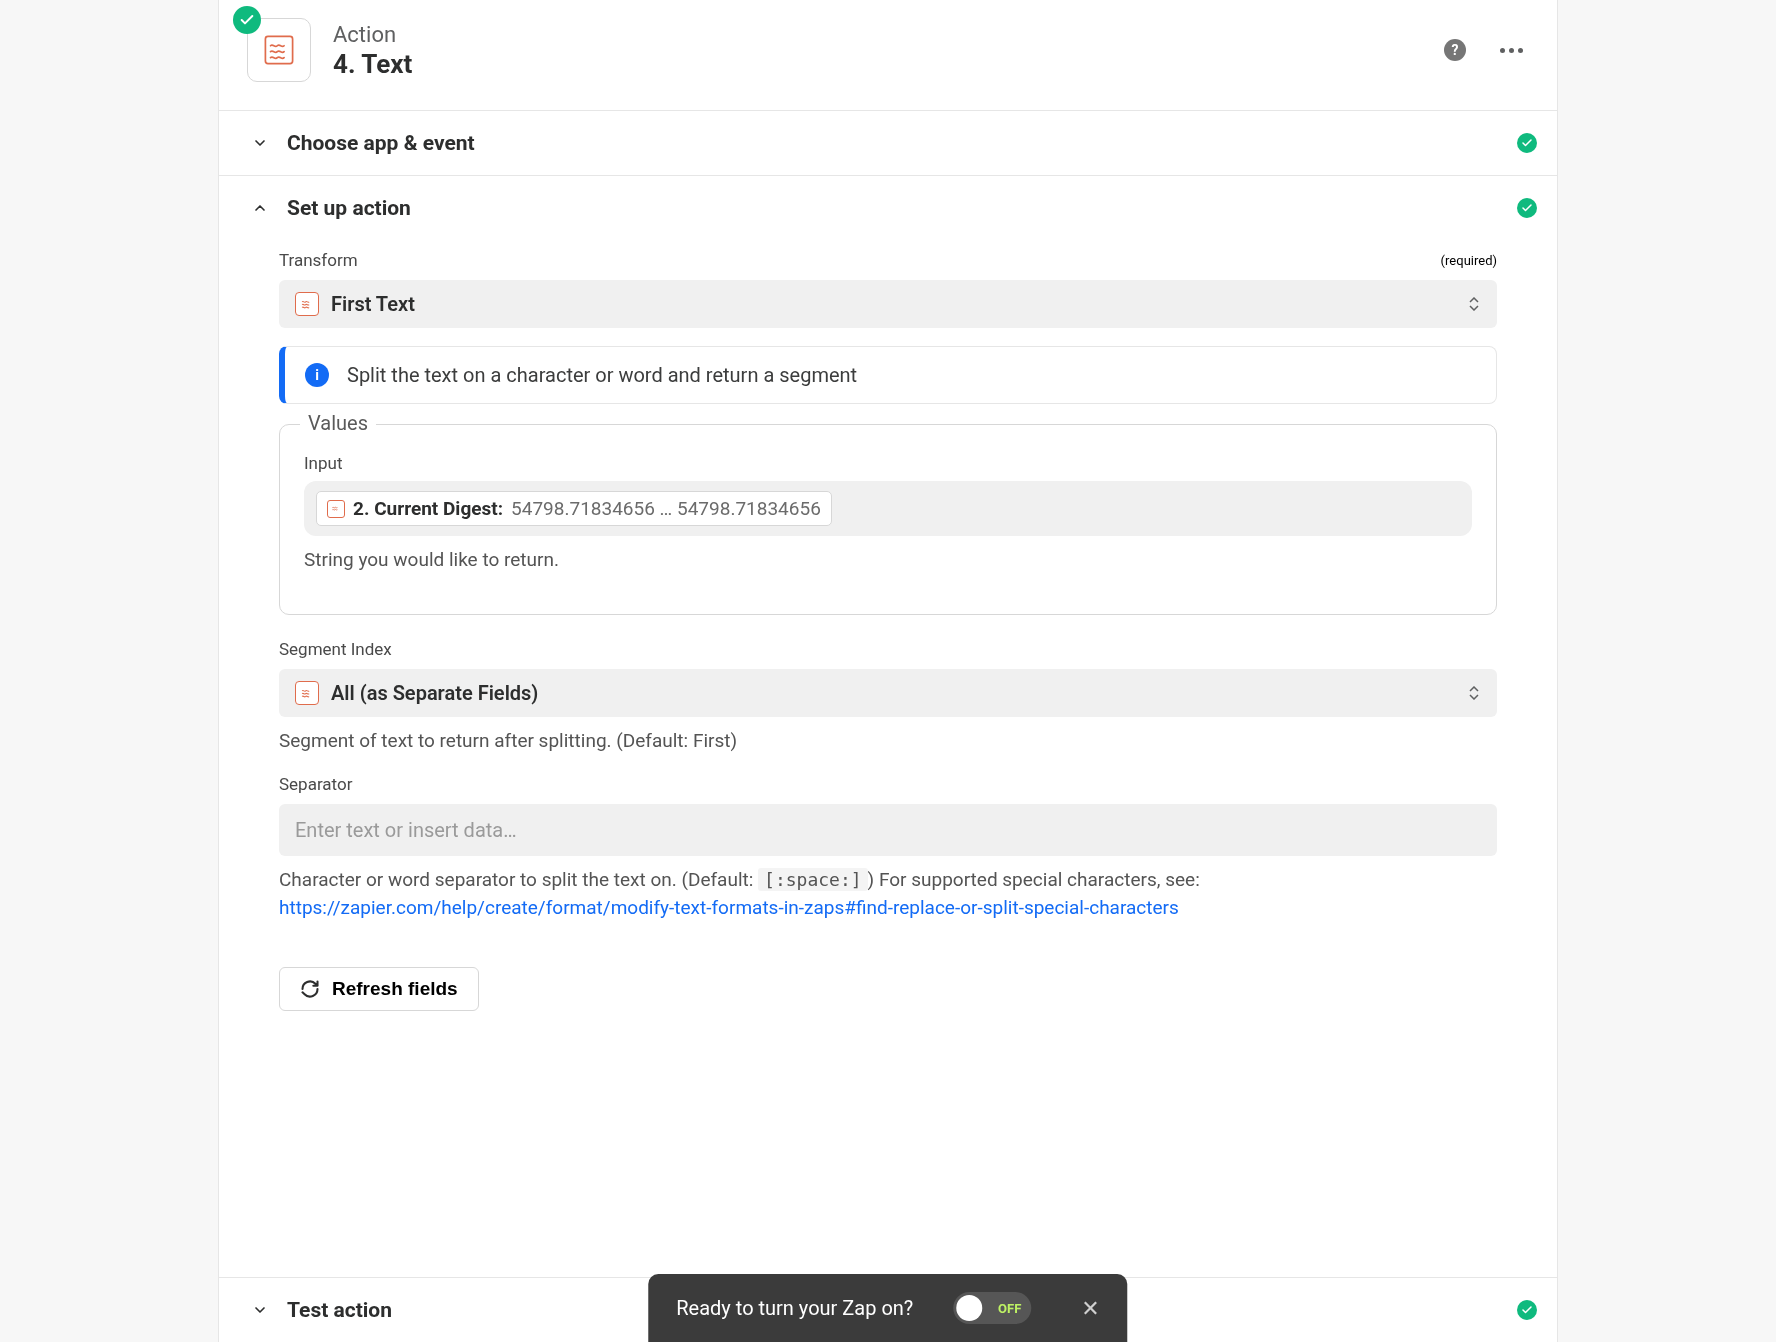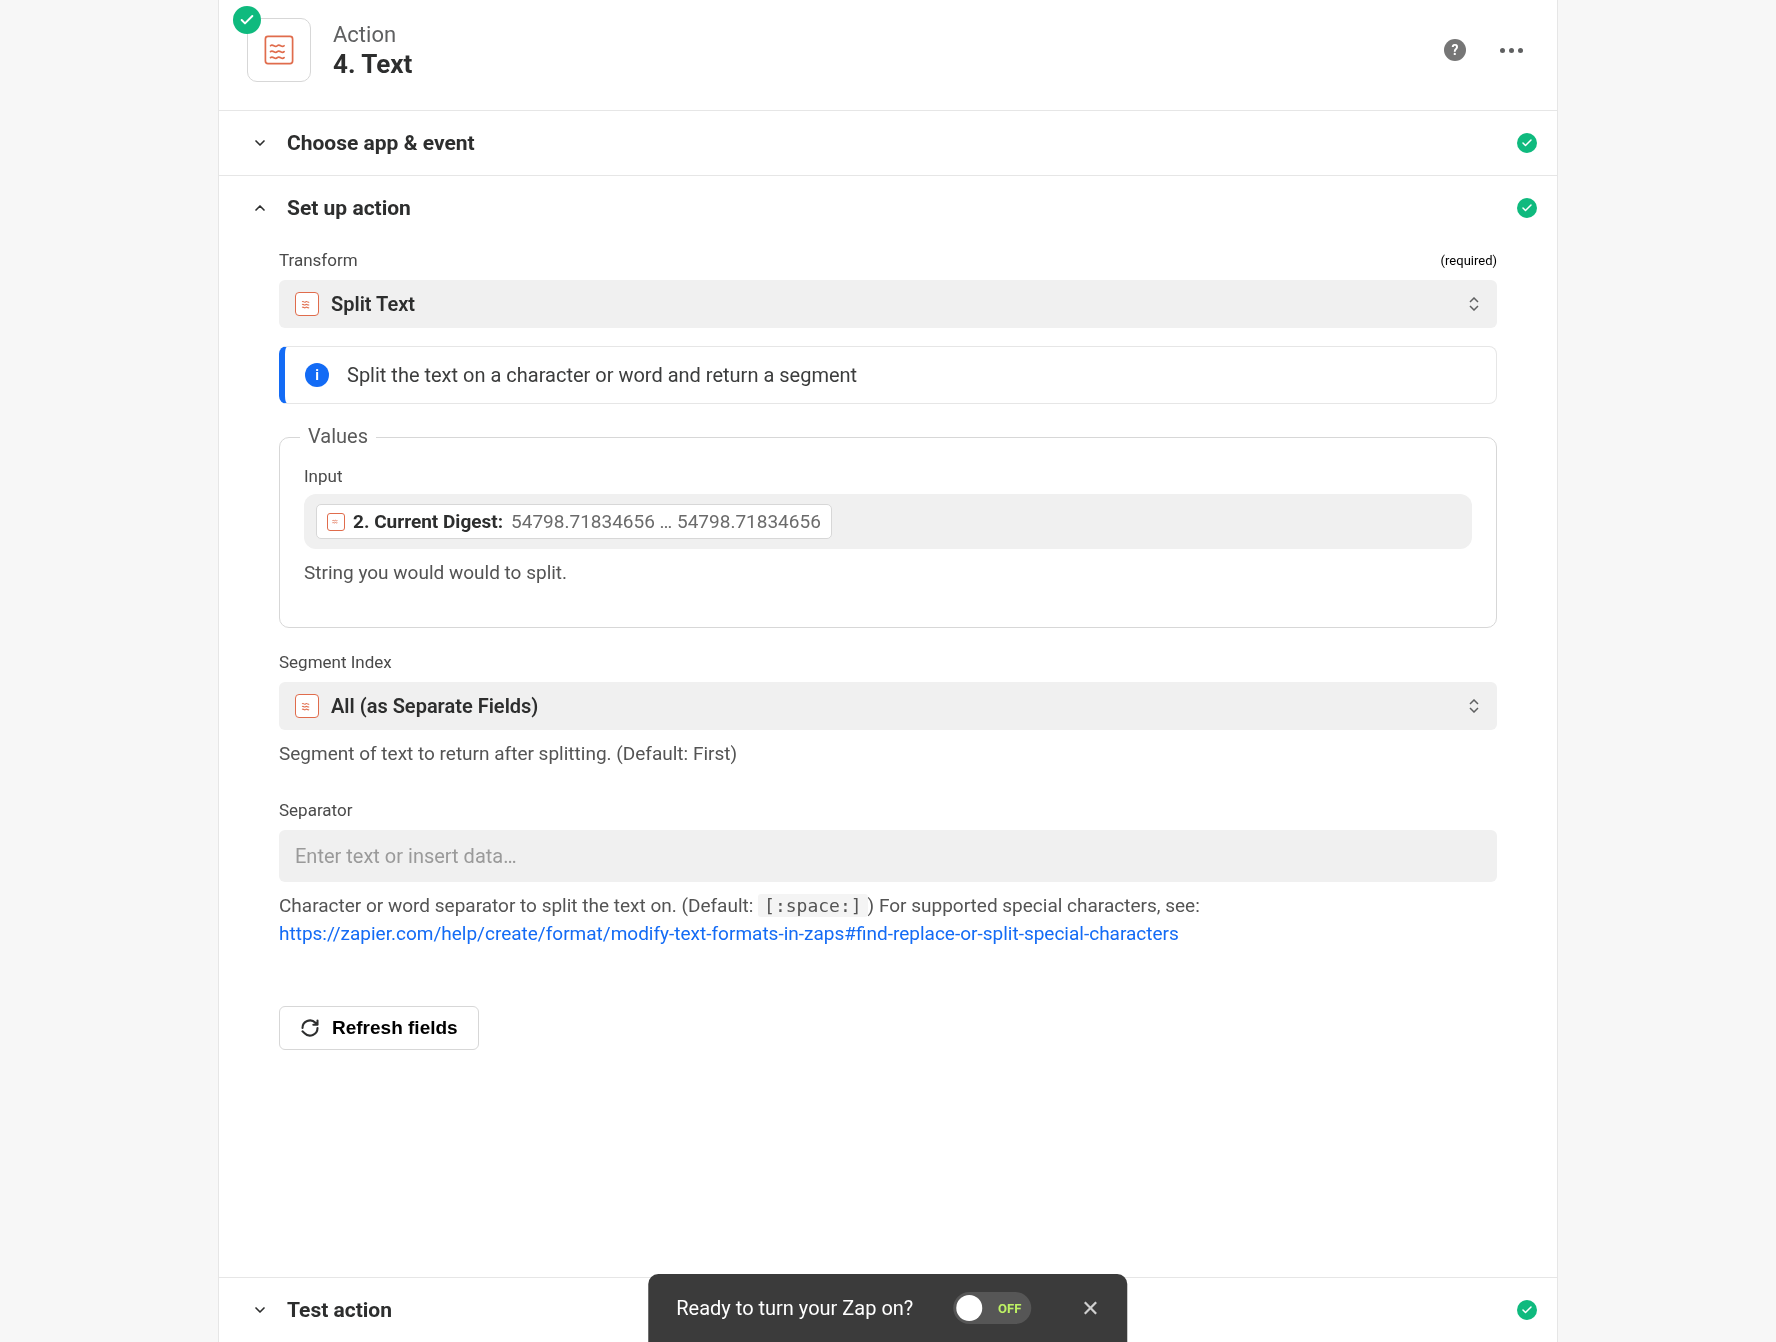--- a/index.html
+++ b/index.html
@@ -18,21 +18,21 @@
 .help-icon { width: 22px; height: 22px; border-radius: 50%; background: #767676; color: #fff; display: flex; align-items: center; justify-content: center; font-size: 14px; font-weight: 700; cursor: pointer; }
 .menu-dots { display: flex; gap: 4px; cursor: pointer; }
 .menu-dots span { width: 5px; height: 5px; background: #5f6061; border-radius: 50%; }
 .section-row { border-top: 1px solid #e6e6e6; display: flex; align-items: center; padding: 20px 32px; cursor: pointer; gap: 18px; position: relative; }
 .section-row .chev { width: 18px; height: 18px; display: flex; align-items: center; justify-content: center; }
 .section-row .chev svg { stroke: #2d2e2e; width: 16px; height: 16px; }
 .section-label { font-size: 21px; font-weight: 700; flex: 1; }
 .section-check { width: 20px; height: 20px; background: #0fba7e; border-radius: 50%; display: flex; align-items: center; justify-content: center; position: absolute; right: 20px; }
 .section-check svg { width: 12px; height: 12px; stroke: #fff; }
 .section-content { padding: 10px 60px 40px 60px; }
-.field-row { margin-bottom: 33px; }
+.field-row { margin-bottom: 20px; }
 .field-label-row { display: flex; justify-content: space-between; align-items: center; margin-bottom: 10px; }
 .field-label { font-size: 17px; color: #4a4a4a; }
 .req-tag { font-size: 13px; color: #000000; }
 .select-control { background: #f0f0f0; border-radius: 6px; padding: 12px 16px; display: flex; align-items: center; gap: 12px; cursor: pointer; position: relative; }
 .select-control .small-app-icon { width: 24px; height: 24px; border: 1px solid #e06c4c; border-radius: 4px; display: flex; align-items: center; justify-content: center; background: #fff; }
 .select-control .small-app-icon svg { width: 14px; height: 14px; }
 .select-value { font-size: 20px; font-weight: 600; color: #2d2e2e; flex: 1; }
 .select-arrows { position: absolute; right: 18px; display: flex; flex-direction: column; gap: 2px; }
 .select-arrows svg { width: 10px; height: 6px; stroke: #5f6061; }
 .info-banner { background: #fff; border: 1px solid #e6e6e6; border-left: 6px solid #136bf5; border-radius: 8px; padding: 16px 20px; display: flex; align-items: center; gap: 18px; margin-top: 18px; }
@@ -126,21 +126,21 @@
       <div class="field-label-row">
         <div class="field-label">Transform</div>
         <div class="req-tag">(required)</div>
       </div>
       <div class="select-control">
         <div class="small-app-icon">
           <svg viewBox="0 0 20 20" fill="none" stroke="#e06c4c" stroke-width="1.5">
               <path d="M3 7c2-2 3 2 5 0s3 2 5 0M3 11c2-2 3 2 5 0s3 2 5 0M3 15c2-2 3 2 5 0s3 2 5 0"></path>
             </svg>
         </div>
-        <div class="select-value">Split Text</div>
+        <div class="select-value">First Text</div>
         <div class="select-arrows">
           <svg viewBox="0 0 10 6" fill="none" stroke-width="1.5">
               <polyline points="1 5 5 1 9 5"></polyline>
             </svg>
           <svg viewBox="0 0 10 6" fill="none" stroke-width="1.5">
               <polyline points="1 1 5 5 9 1"></polyline>
             </svg>
         </div>
       </div>
       <div class="info-banner">
@@ -156,21 +156,21 @@
         <div class="token-pill">
           <div class="tiny-icon">
             <svg viewBox="0 0 14 14" fill="none" stroke="#e06c4c" stroke-width="1.2">
                 <path d="M2 5c1.5-1.5 2 1.5 3.5 0s2 1.5 3.5 0M2 8c1.5-1.5 2 1.5 3.5 0s2 1.5 3.5 0"></path>
               </svg>
           </div>
           <span class="token-label">2. Current Digest:</span>
           <span class="token-value">54798.71834656 … 54798.71834656</span>
         </div>
       </div>
-      <div class="help-text">String you would would to split.</div>
+      <div class="help-text">String you would like to return.</div>
     </div>
 
     <div class="field-row">
       <div class="field-label" style="margin-bottom:10px;">Segment Index</div>
       <div class="select-control">
         <div class="small-app-icon">
           <svg viewBox="0 0 20 20" fill="none" stroke="#e06c4c" stroke-width="1.5">
               <path d="M3 7c2-2 3 2 5 0s3 2 5 0M3 11c2-2 3 2 5 0s3 2 5 0M3 15c2-2 3 2 5 0s3 2 5 0"></path>
             </svg>
         </div>

